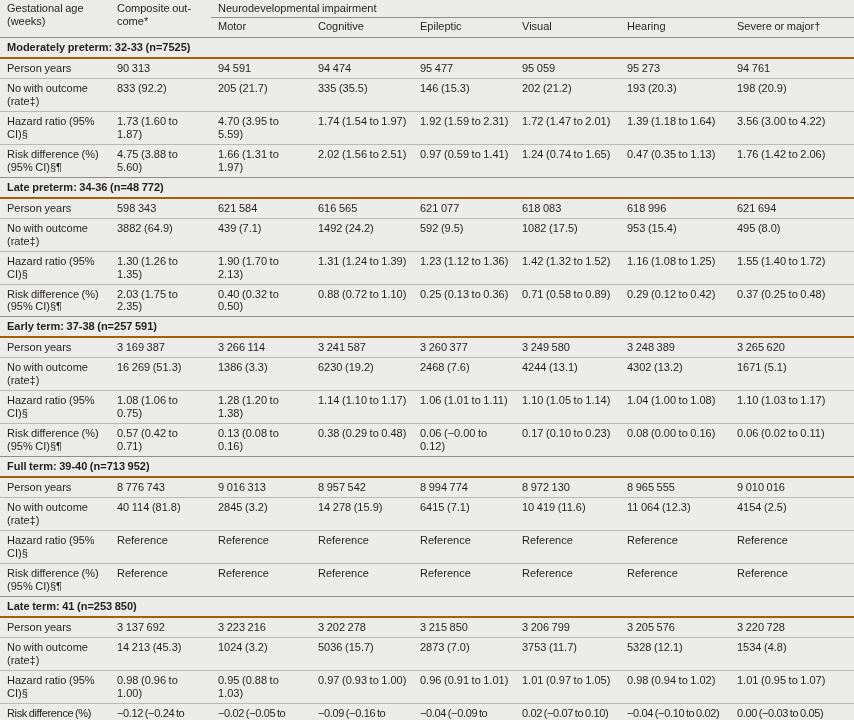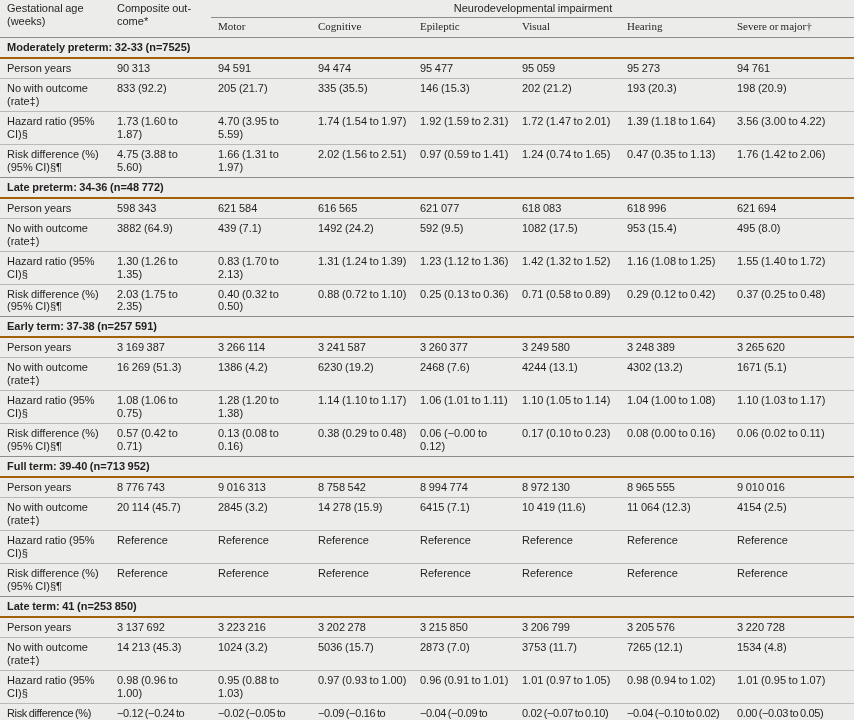--- a/index.html
+++ b/index.html
@@ -39,29 +39,27 @@
   thead th {
     background: #e3e3e1;
     font-weight: bold;
     font-size: 11px;
     padding-top: 4px;
     padding-bottom: 3px;
   }
   thead tr.header-top th.span-head {
     border-bottom: 1px solid #8d8d8a;
     padding-bottom: 2px;
-    text-align: center;
   }
   thead tr.header-top th.rowspan-head {
     padding-bottom: 1px;
   }
   thead tr.header-bottom th {
     padding-top: 2px;
     padding-bottom: 4px;
-    font-family: Liberation Serif, serif;
   }
   
   tr.section-row td {
     background: #ececeb;
     font-weight: bold;
     border-top: 1px solid #8d8d8a;
     padding-top: 3px;
     padding-bottom: 3px;
     margin-left: 19px;
   }
@@ -172,21 +170,21 @@
           <td class="num">439 (7.1)</td>
           <td class="num">1492 (24.2)</td>
           <td class="num">592 (9.5)</td>
           <td class="num">1082 (17.5)</td>
           <td class="num">953 (15.4)</td>
           <td class="num">495 (8.0)</td>
         </tr>
         <tr class="data-row">
           <td>Hazard ratio (95% CI)§</td>
           <td class="num">1.30 (1.26 to 1.35)</td>
-          <td class="num">0.83 (1.70 to 2.13)</td>
+          <td class="num">1.90 (1.70 to 2.13)</td>
           <td class="num">1.31 (1.24 to 1.39)</td>
           <td class="num">1.23 (1.12 to 1.36)</td>
           <td class="num">1.42 (1.32 to 1.52)</td>
           <td class="num">1.16 (1.08 to 1.25)</td>
           <td class="num">1.55 (1.40 to 1.72)</td>
         </tr>
         <tr class="data-row">
           <td>Risk difference (%) (95% CI)§¶</td>
           <td class="num">2.03 (1.75 to 2.35)</td>
           <td class="num">0.40 (0.32 to 0.50)</td>
@@ -205,21 +203,21 @@
           <td class="num">3 266 114</td>
           <td class="num">3 241 587</td>
           <td class="num">3 260 377</td>
           <td class="num">3 249 580</td>
           <td class="num">3 248 389</td>
           <td class="num">3 265 620</td>
         </tr>
         <tr class="data-row">
           <td>No with outcome (rate‡)</td>
           <td class="num">16 269 (51.3)</td>
-          <td class="num">1386 (4.2)</td>
+          <td class="num">1386 (3.3)</td>
           <td class="num">6230 (19.2)</td>
           <td class="num">2468 (7.6)</td>
           <td class="num">4244 (13.1)</td>
           <td class="num">4302 (13.2)</td>
           <td class="num">1671 (5.1)</td>
         </tr>
         <tr class="data-row">
           <td>Hazard ratio (95% CI)§</td>
           <td class="num">1.08 (1.06 to 0.75)</td>
           <td class="num">1.28 (1.20 to 1.38)</td>
@@ -239,29 +237,29 @@
           <td class="num">0.08 (0.00 to 0.16)</td>
           <td class="num">0.06 (0.02 to 0.11)</td>
         </tr>
         <tr class="section-row">
           <td colspan="8">Full term: 39-40 (n=713 952)</td>
         </tr>
         <tr class="data-row first-in-section">
           <td>Person years</td>
           <td class="num">8 776 743</td>
           <td class="num">9 016 313</td>
-          <td class="num">8 758 542</td>
+          <td class="num">8 957 542</td>
           <td class="num">8 994 774</td>
           <td class="num">8 972 130</td>
           <td class="num">8 965 555</td>
           <td class="num">9 010 016</td>
         </tr>
         <tr class="data-row">
           <td>No with outcome (rate‡)</td>
-          <td class="num">20 114 (45.7)</td>
+          <td class="num">40 114 (81.8)</td>
           <td class="num">2845 (3.2)</td>
           <td class="num">14 278 (15.9)</td>
           <td class="num">6415 (7.1)</td>
           <td class="num">10 419 (11.6)</td>
           <td class="num">11 064 (12.3)</td>
           <td class="num">4154 (2.5)</td>
         </tr>
         <tr class="data-row">
           <td>Hazard ratio (95% CI)§</td>
           <td class="num">Reference</td>
@@ -295,21 +293,21 @@
           <td class="num">3 205 576</td>
           <td class="num">3 220 728</td>
         </tr>
         <tr class="data-row">
           <td>No with outcome (rate‡)</td>
           <td class="num">14 213 (45.3)</td>
           <td class="num">1024 (3.2)</td>
           <td class="num">5036 (15.7)</td>
           <td class="num">2873 (7.0)</td>
           <td class="num">3753 (11.7)</td>
-          <td class="num">7265 (12.1)</td>
+          <td class="num">5328 (12.1)</td>
           <td class="num">1534 (4.8)</td>
         </tr>
         <tr class="data-row">
           <td>Hazard ratio (95% CI)§</td>
           <td class="num">0.98 (0.96 to 1.00)</td>
           <td class="num">0.95 (0.88 to 1.03)</td>
           <td class="num">0.97 (0.93 to 1.00)</td>
           <td class="num">0.96 (0.91 to 1.01)</td>
           <td class="num">1.01 (0.97 to 1.05)</td>
           <td class="num">0.98 (0.94 to 1.02)</td>

